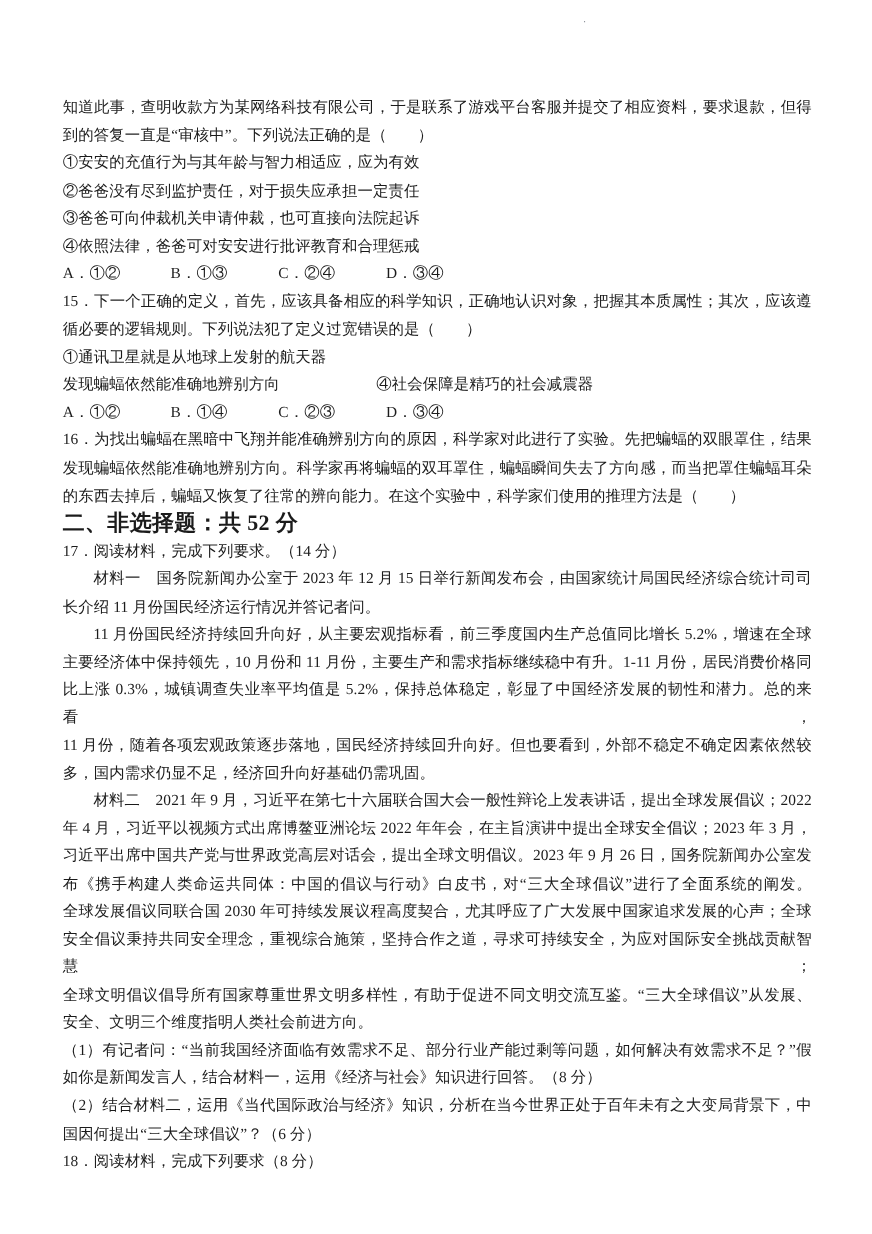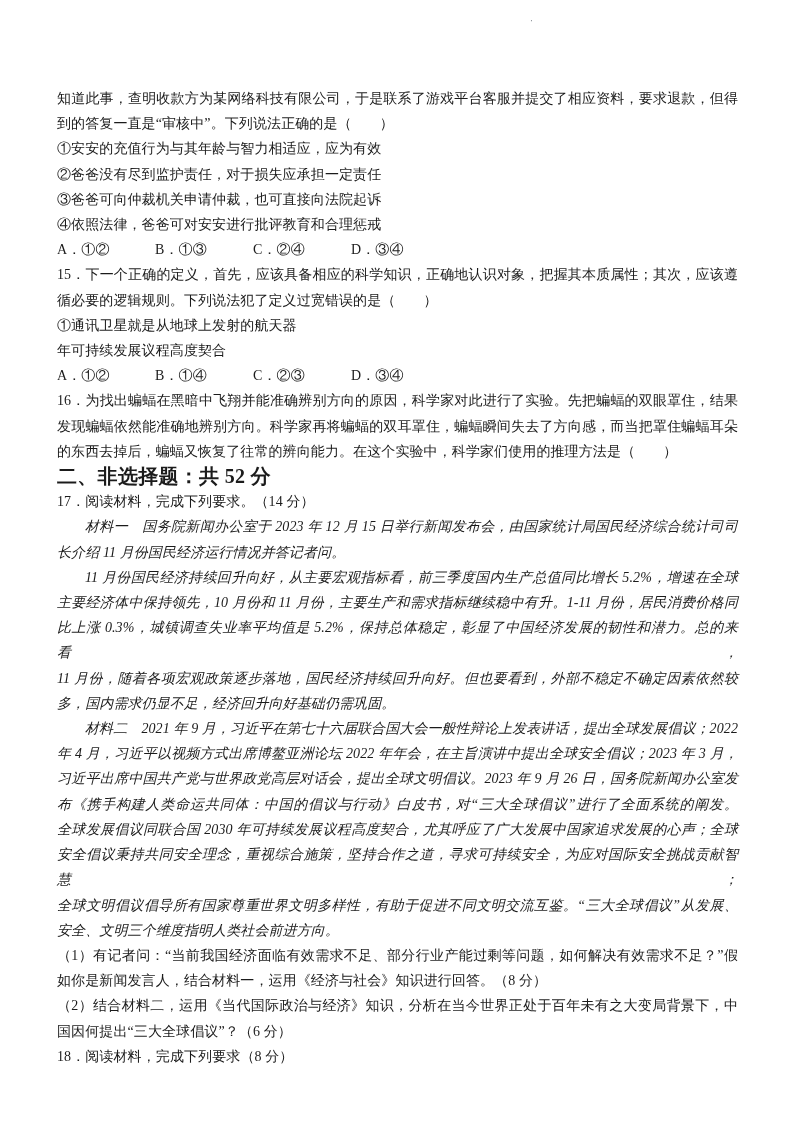--- a/index.html
+++ b/index.html
@@ -18,21 +18,21 @@
     font-size:14px;
     line-height:25.2px;
     white-space:nowrap;
     letter-spacing:0.1px;
   }
   .full{
     white-space:normal;
     text-align:justify;
     text-align-last:justify;
   }
-  .kai{font-style:italic;}
+  .kai{}
   .ind{text-indent:2em;}
   .sec{
     font-weight:bold;
     font-size:20px;
     letter-spacing:0.3px;
   }
   .optrow{display:flex;}
   .optrow .opt{min-width:98px;}
   .optrow.wide .opt{min-width:135px;}
   .optrow .opt:last-child{min-width:0;}
@@ -65,21 +65,22 @@
       <span class="opt">C．②④</span>
       <span class="opt">D．③④</span>
     </div>
 
     <div class="tl full">15．下一个正确的定义，首先，应该具备相应的科学知识，正确地认识对象，把握其本质属性；其次，应该遵</div>
     <div class="tl">循必要的逻辑规则。下列说法犯了定义过宽错误的是（　　）</div>
     <div class="tl tworow">
       <span class="c1">①通讯卫星就是从地球上发射的航天器</span>
     </div>
     <div class="tl tworow">
-      <span class="c1">年可持续发展议程高度契合</span>
+      <span class="c1">发现蝙蝠依然能准确地辨别方向</span>
+      <span class="c2">④社会保障是精巧的社会减震器</span>
     </div>
     <div class="tl optrow">
       <span class="opt">A．①②</span>
       <span class="opt">B．①④</span>
       <span class="opt">C．②③</span>
       <span class="opt">D．③④</span>
     </div>
 
     <div class="tl full">16．为找出蝙蝠在黑暗中飞翔并能准确辨别方向的原因，科学家对此进行了实验。先把蝙蝠的双眼罩住，结果</div>
     <div class="tl full">发现蝙蝠依然能准确地辨别方向。科学家再将蝙蝠的双耳罩住，蝙蝠瞬间失去了方向感，而当把罩住蝙蝠耳朵</div>

